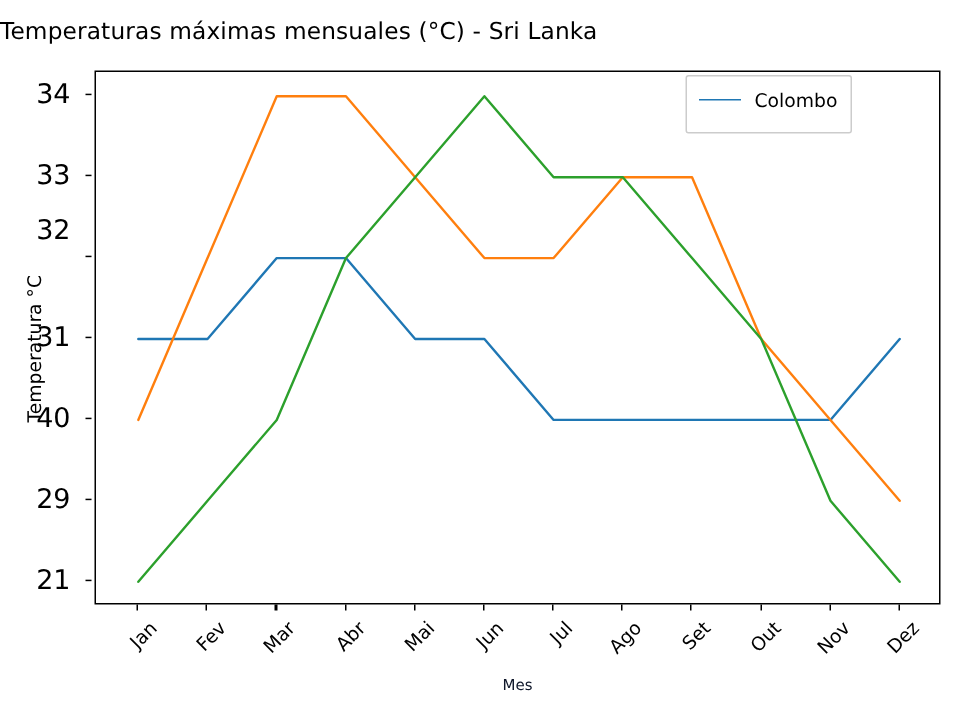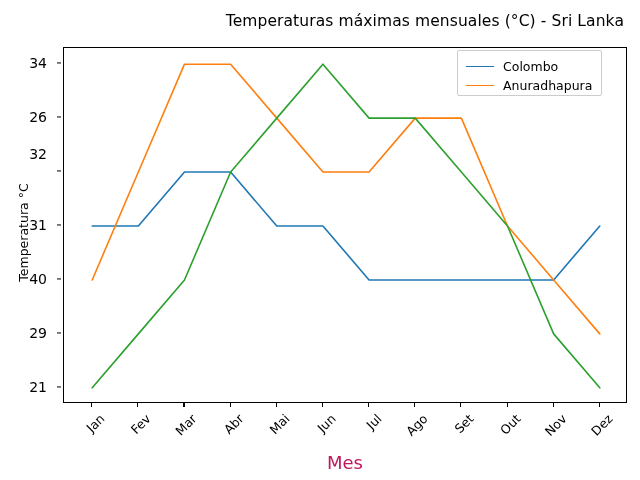--- a/index.html
+++ b/index.html
@@ -21,21 +21,21 @@
     height: 480px;
     background: #ffffff;
   }
 
   
   #chart-title {
     position: absolute;
     left: 0;
     top: 12px;
     width: 624px;
-    text-align: right;
+    text-align: left;
     font-size: 15.5px;
     color: #000000;
     letter-spacing: 0.1px;
   }
 
   
   #plot-area {
     position: absolute;
     left: 63px;
     top: 47px;
@@ -59,21 +59,21 @@
     position: absolute;
     left: 0;
     top: 47px;
     width: 56px;
     height: 356px;
   }
   .y-tick-label {
     position: absolute;
     right: 9px;
     transform: translateY(-50%);
-    font-size: 14px;
+    font-size: 18px;
     color: #000000;
     white-space: nowrap;
   }
   .y-tick-mark {
     position: absolute;
     left: 57px;
     width: 4px;
     height: 1.1px;
     background: #000000;
     transform: translateY(-50%);
@@ -114,34 +114,34 @@
     transform-origin: right top;
     transform: translateX(-100%) rotate(-45deg);
     text-align: right;
   }
   #x-axis-label {
     position: absolute;
     left: 63px;
     top: 452px;
     width: 564px;
     text-align: center;
-    font-size: 18px;
-    color: #be185d;
+    font-size: 10px;
+    color: #0f172a;
   }
 
   
   #legend {
     position: absolute;
     left: 457px;
     top: 50px;
     box-sizing: border-box;
     border: 0.9px solid #cccccc;
     background: rgba(255,255,255,0.9);
     border-radius: 2px;
-    padding: 6px 9px 0 8px;
+    padding: 6px 9px 12px 8px;
   }
   .legend-row {
     display: flex;
     align-items: center;
     height: 19px;
   }
   .legend-swatch {
     width: 28px;
     height: 0;
     border-top-width: 1.6px;
@@ -166,21 +166,21 @@
       <div class="y-tick-label" style="top: 339.818px;">21</div>
       <div class="y-tick-mark" style="top: 339.818px;"></div>
       <div class="y-tick-label" style="top: 285.879px; text-align: right;">29</div>
       <div class="y-tick-mark" style="top: 285.879px;"></div>
       <div class="y-tick-label" style="top: 231.939px;">40</div>
       <div class="y-tick-mark" style="top: 231.939px;"></div>
       <div class="y-tick-label" style="top: 178px;">31</div>
       <div class="y-tick-mark" style="top: 178px;"></div>
       <div class="y-tick-label" style="top: 107px;">32</div>
       <div class="y-tick-mark" style="top: 124.061px;"></div>
-      <div class="y-tick-label" style="top: 70.1212px;">26</div>
+      <div class="y-tick-label" style="top: 70.1212px;">33</div>
       <div class="y-tick-mark" style="top: 70.1212px;"></div>
       <div class="y-tick-label" style="top: 16.1818px;">34</div>
       <div class="y-tick-mark" style="top: 16.1818px;"></div>
     </div>
   <div id="y-axis-label">Temperatura °C</div>
 
   <div id="plot-area">
     <svg id="plot-svg" viewBox="0 0 564 356" preserveAspectRatio="none">
         <polyline points="28.20,178.00 74.35,178.00 120.49,124.06 166.64,124.06 212.78,178.00 258.93,178.00 305.07,231.94 351.22,231.94 397.36,231.94 443.51,231.94 489.65,231.94 535.80,178.00" fill="none" stroke="#1f77b4" stroke-width="1.6" stroke-linejoin="round" stroke-linecap="round"></polyline>
         <polyline points="28.20,231.94 74.35,124.06 120.49,16.18 166.64,16.18 212.78,70.12 258.93,124.06 305.07,124.06 351.22,70.12 397.36,70.12 443.51,178.00 489.65,231.94 535.80,285.88" fill="none" stroke="#ff7f0e" stroke-width="1.6" stroke-linejoin="round" stroke-linecap="round"></polyline>
@@ -214,19 +214,15 @@
       <div class="x-tick-mark" style="left: 535.8px;"></div>
       <div class="x-tick-label" style="left: 541.8px;">Dez</div>
     </div>
   <div id="x-axis-label">Mes</div>
 
   <div id="legend">
       <div class="legend-row">
         <span class="legend-swatch" style="border-top-color: rgb(31, 119, 180);"></span>
         <span class="legend-label">Colombo</span>
       </div>
-      <div class="legend-row">
-        <span class="legend-swatch" style="border-top-color: rgb(255, 127, 14);"></span>
-        <span class="legend-label">Anuradhapura</span>
-      </div>
     </div>
 
 </div>
 
 </body></html>

